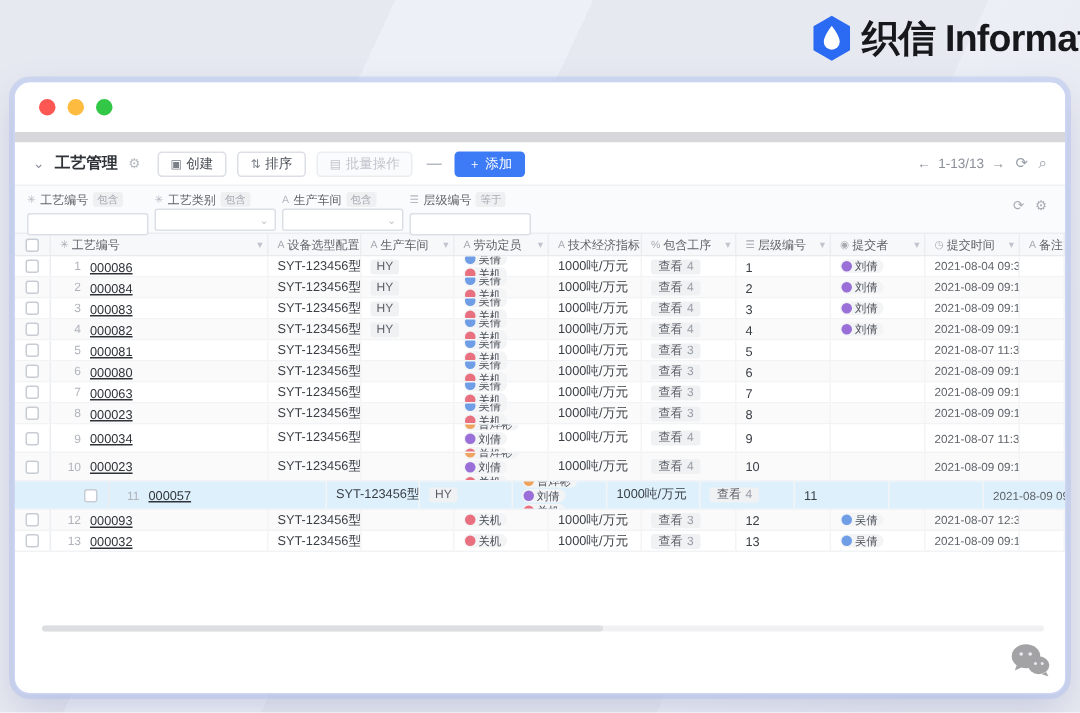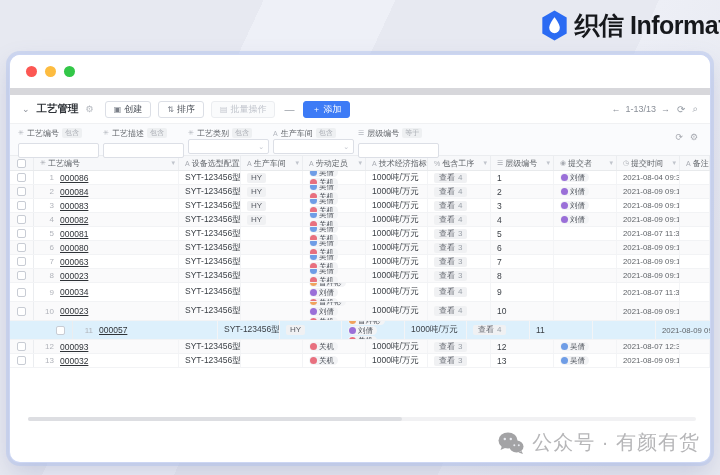--- a/index.html
+++ b/index.html
@@ -141,28 +141,20 @@
       <div class="flabel">
         <span class="ficon">✳</span>
         <span>工艺编号</span>
         <span class="fop">包含</span>
       </div>
       <input class="finput" style="">
     </div>
     <div class="filter">
       <div class="flabel">
         <span class="ficon">✳</span>
-        <span>工艺描述</span>
-        <span class="fop">包含</span>
-      </div>
-      <input class="finput" style="">
-    </div>
-    <div class="filter">
-      <div class="flabel">
-        <span class="ficon">✳</span>
         <span>工艺类别</span>
         <span class="fop">包含</span>
       </div>
       <div class="fselect">
           <span class="chev">⌄</span>
         </div>
     </div>
     <div class="filter">
       <div class="flabel">
         <span class="ficon">A</span>
@@ -726,14 +718,13 @@
   <svg width="26" height="22" viewBox="0 0 26 22">
     <ellipse cx="10" cy="8.5" rx="9.5" ry="8" fill="#a3a3a5"></ellipse>
     <path d="M4 14 L2.5 18 L7 16 Z" fill="#a3a3a5"></path>
     <circle cx="6.8" cy="7" r="1.2" fill="#e9ebf1"></circle>
     <circle cx="12.8" cy="7" r="1.2" fill="#e9ebf1"></circle>
     <ellipse cx="18.5" cy="14.5" rx="7" ry="6" fill="#a3a3a5"></ellipse>
     <path d="M23.5 19 L25 22 L20.5 20.5 Z" fill="#a3a3a5"></path>
     <circle cx="16.3" cy="13.3" r="1" fill="#e9ebf1"></circle>
     <circle cx="20.8" cy="13.3" r="1" fill="#e9ebf1"></circle>
   </svg>
-  <span>公众号 · 有颜有货</span>
 </div>
 
 </body></html>

